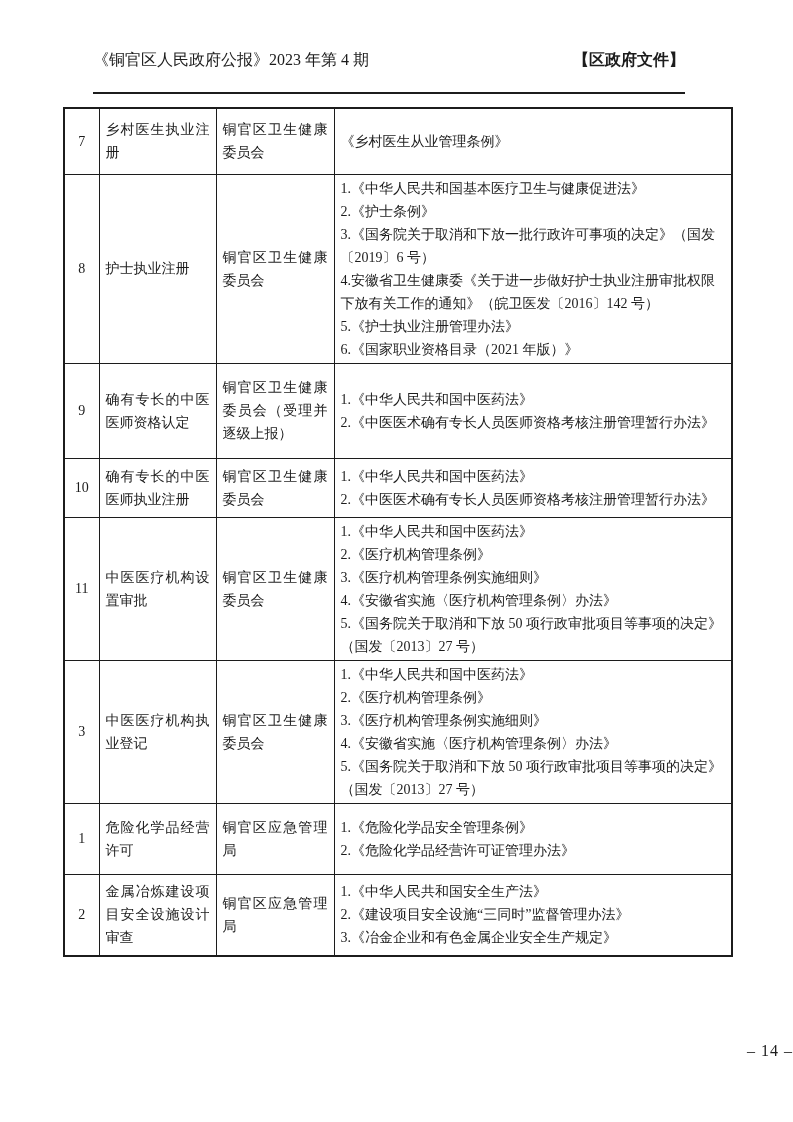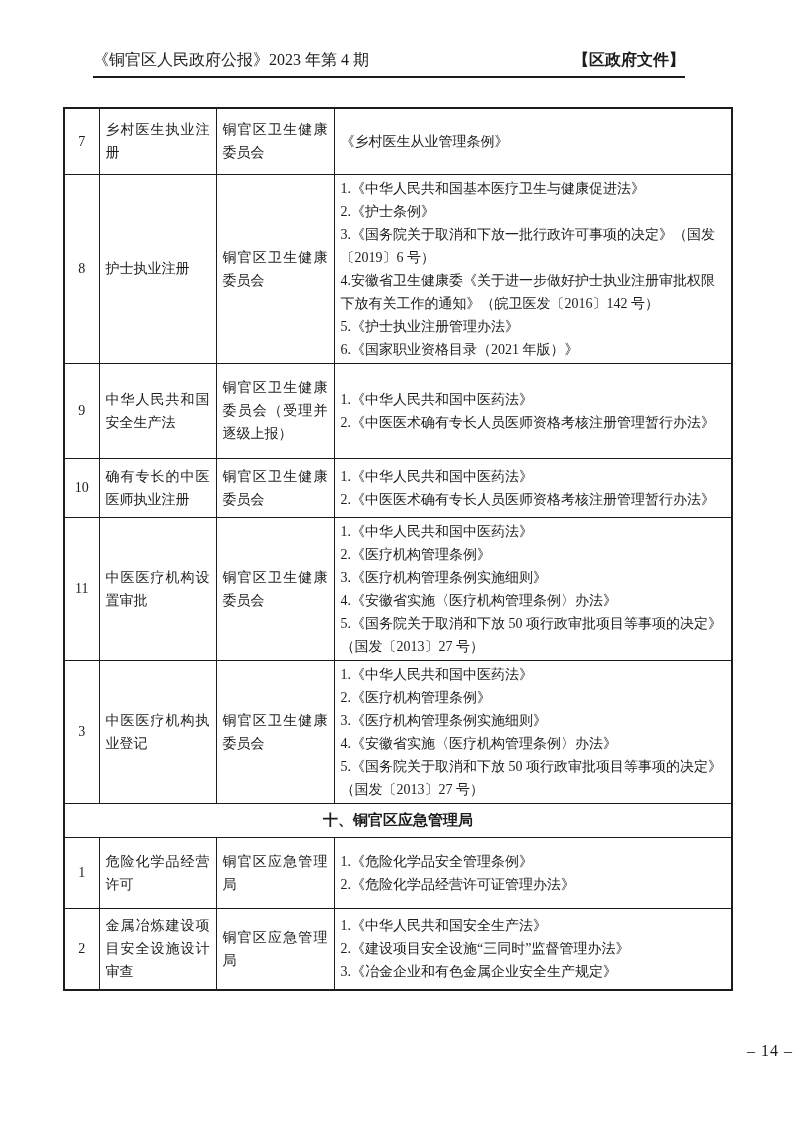--- a/index.html
+++ b/index.html
@@ -9,21 +9,21 @@
     width:793px; height:1122px;
     background:#ffffff;
     font-family:"Liberation Serif","DejaVu Serif",serif;
     color:#1c1c1c;
     overflow:hidden;
   }
   .page-header {
     position:absolute; left:93px; top:50px; width:592px;
     display:flex; justify-content:space-between; align-items:flex-end;
     border-bottom:2px solid #1c1c1c;
-    padding-bottom:6px;
+    padding-bottom:22px;
     font-size:16px; line-height:20px;
     white-space:nowrap;
   }
   .page-header .hdr-right { font-weight:bold; }
   table.approval {
     position:absolute; left:63px; top:107px; width:668px;
     border-collapse:collapse; table-layout:fixed;
     border:2px solid #1c1c1c;
   }
   table.approval td, table.approval th {
@@ -83,21 +83,21 @@
             <div>1.《中华人民共和国基本医疗卫生与健康促进法》</div>
             <div>2.《护士条例》</div>
             <div>3.《国务院关于取消和下放一批行政许可事项的决定》（国发〔2019〕6 号）</div>
             <div>4.安徽省卫生健康委《关于进一步做好护士执业注册审批权限下放有关工作的通知》（皖卫医发〔2016〕142 号）</div>
             <div>5.《护士执业注册管理办法》</div>
             <div>6.《国家职业资格目录（2021 年版）》</div>
           </td>
         </tr>
         <tr style="height: 95px;">
           <td class="seq">9</td>
-          <td class="item">中华人民共和国安全生产法</td>
+          <td class="item">确有专长的中医医师资格认定</td>
           <td class="agency">铜官区卫生健康委员会（受理并逐级上报）</td>
           <td class="basis">
             <div>1.《中华人民共和国中医药法》</div>
             <div>2.《中医医术确有专长人员医师资格考核注册管理暂行办法》</div>
           </td>
         </tr>
         <tr style="height: 59px;">
           <td class="seq">10</td>
           <td class="item">确有专长的中医医师执业注册</td>
           <td class="agency">铜官区卫生健康委员会</td>
@@ -123,23 +123,20 @@
           <td class="item">中医医疗机构执业登记</td>
           <td class="agency">铜官区卫生健康委员会</td>
           <td class="basis">
             <div>1.《中华人民共和国中医药法》</div>
             <div>2.《医疗机构管理条例》</div>
             <div>3.《医疗机构管理条例实施细则》</div>
             <div>4.《安徽省实施〈医疗机构管理条例〉办法》</div>
             <div>5.《国务院关于取消和下放 50 项行政审批项目等事项的决定》（国发〔2013〕27 号）</div>
           </td>
         </tr>
-        <tr class="section-row" style="height: 34px;">
-          <td colspan="4">十、铜官区应急管理局</td>
-        </tr>
         <tr style="height: 71px;">
           <td class="seq">1</td>
           <td class="item">危险化学品经营许可</td>
           <td class="agency">铜官区应急管理局</td>
           <td class="basis">
             <div>1.《危险化学品安全管理条例》</div>
             <div>2.《危险化学品经营许可证管理办法》</div>
           </td>
         </tr>
         <tr style="height: 82px;">

